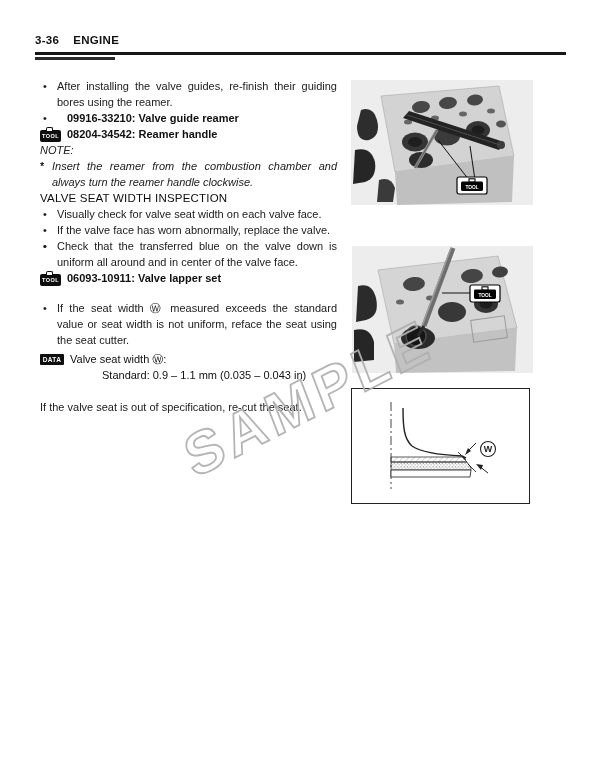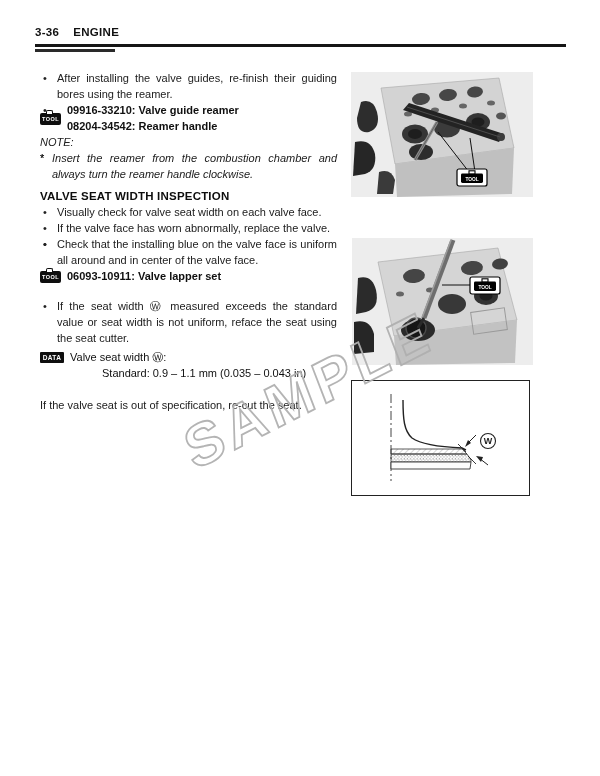--- a/index.html
+++ b/index.html
@@ -1,51 +1,51 @@
 <!DOCTYPE html>
 <html><head>
 <meta charset="utf-8">
 <style>
   html,body{margin:0;padding:0;}
   body{
     width:600px;height:776px;background:#ffffff;
     font-family:"Liberation Sans", sans-serif;color:#1c1c1c;
     position:relative;overflow:hidden;
   }
-  .page{position:absolute;left:0;top:4px;width:600px;height:624px;background:#fff;}
+  .page{position:absolute;left:0;top:12px;width:600px;height:624px;background:#fff;}
 
   
   .hdr{position:absolute;left:35px;top:22px;font-size:11.5px;font-weight:bold;letter-spacing:.3px;color:#111;}
   .hdr .pageno{margin-right:14px;}
   .rule-main{position:absolute;left:35px;top:40px;width:531px;height:3px;background:#161616;}
   .rule-sub{position:absolute;left:35px;top:45px;width:80px;height:3px;background:#2a2a2a;}
 
   
   .col{position:absolute;left:40px;top:66px;width:297px;font-size:11px;line-height:16px;color:#202020;}
   .jt{text-align:justify;}
   .bullet{position:relative;padding-left:17px;}
   .bullet .marker{position:absolute;left:3px;top:0;}
 
-  .tool-callout{display:flex;align-items:center;margin-top:0px;}
+  .tool-callout{display:flex;align-items:flex-end;margin-top:0px;}
   .tool-icon{
     flex:0 0 auto;width:21px;height:12px;background:#0e0e0e;border-radius:2px;
     margin:2px 6px 0 0;position:relative;text-align:center;
   }
   .tool-icon::before{
     content:"";position:absolute;left:6px;top:-3px;width:7px;height:4px;
     border:1.5px solid #0e0e0e;border-bottom:none;border-radius:2px 2px 0 0;background:#fff;box-sizing:border-box;
   }
   .tool-icon-label{font-size:5.5px;font-weight:bold;color:#fff;line-height:12px;letter-spacing:.4px;display:block;}
   .tool-lines{font-weight:bold;color:#101010;}
 
   .note-label{font-style:italic;margin-top:0;}
   .note-item{position:relative;padding-left:12px;font-style:italic;}
   .note-item .marker{position:absolute;left:0;top:0;font-style:normal;}
 
-  .heading{font-weight:bold;font-size:11.5px;color:#0d0d0d;margin-top:6px;letter-spacing:.2px;}
+  .heading{font-weight:normal;font-size:11.5px;color:#0d0d0d;letter-spacing:.2px;}
 
   .gap14{margin-top:14px;}
   .gap3{margin-top:3px;}
   .gap2{margin-top:16px;}
 
   .data-callout{display:flex;align-items:flex-start;}
   .data-icon{
     flex:0 0 auto;width:24px;height:11px;background:#0e0e0e;border-radius:1px;
     margin:2.5px 6px 0 0;text-align:center;
   }
@@ -118,21 +118,21 @@
     </div>
     <div class="bullet jt">
       <span class="marker">•</span>
       <span>If the valve face has worn abnormally, replace the valve.</span>
     </div>
     <div class="bullet jt">
       <span class="marker">•</span>
     </div>
     <div class="bullet jt">
       <span class="marker">•</span>
-      <span>Check that the installing blue on the valve face is uniform all around and in center of the valve face.</span>
+      <span>Check that the transferred blue on the valve down is uniform all around and in center of the valve face.</span>
     </div>
 
     <div class="tool-callout">
       <span class="tool-icon">
         <span class="tool-icon-label">TOOL</span>
       </span>
       <div class="tool-lines">
         <div>06093-10911: Valve lapper set</div>
       </div>
     </div>

